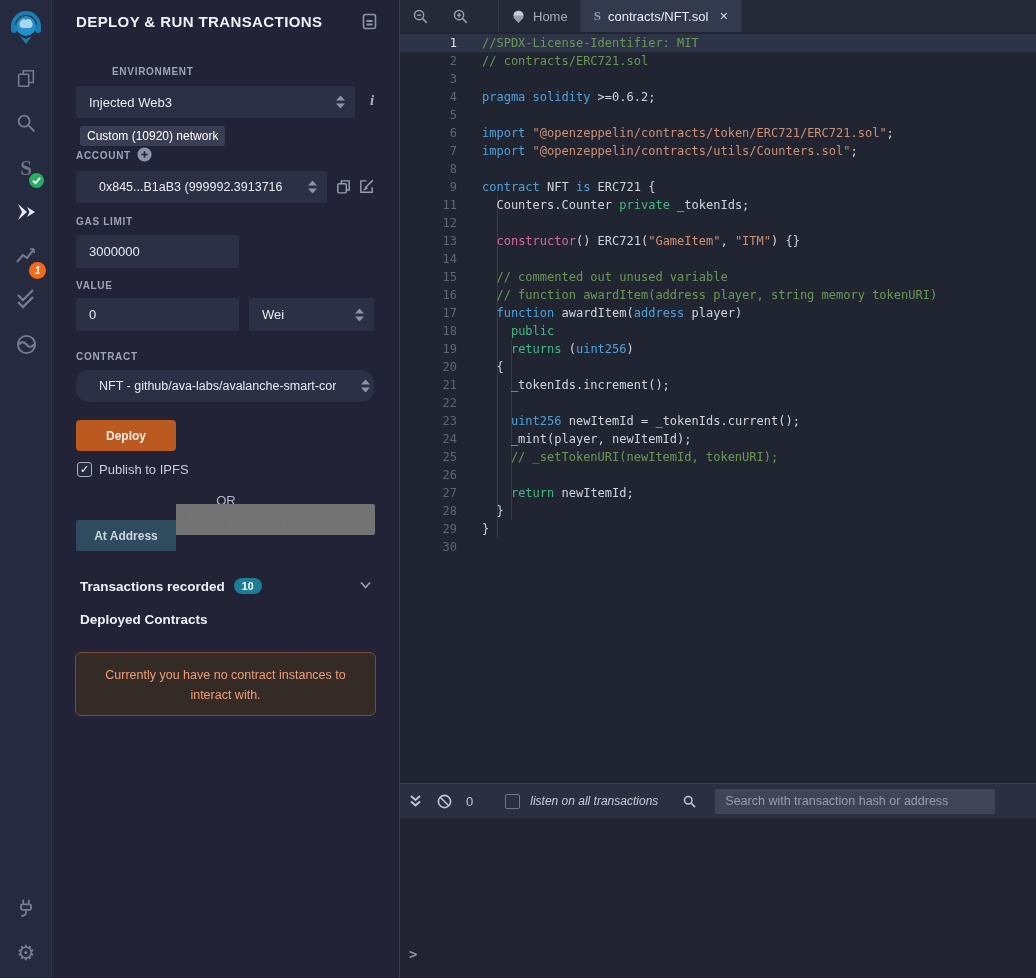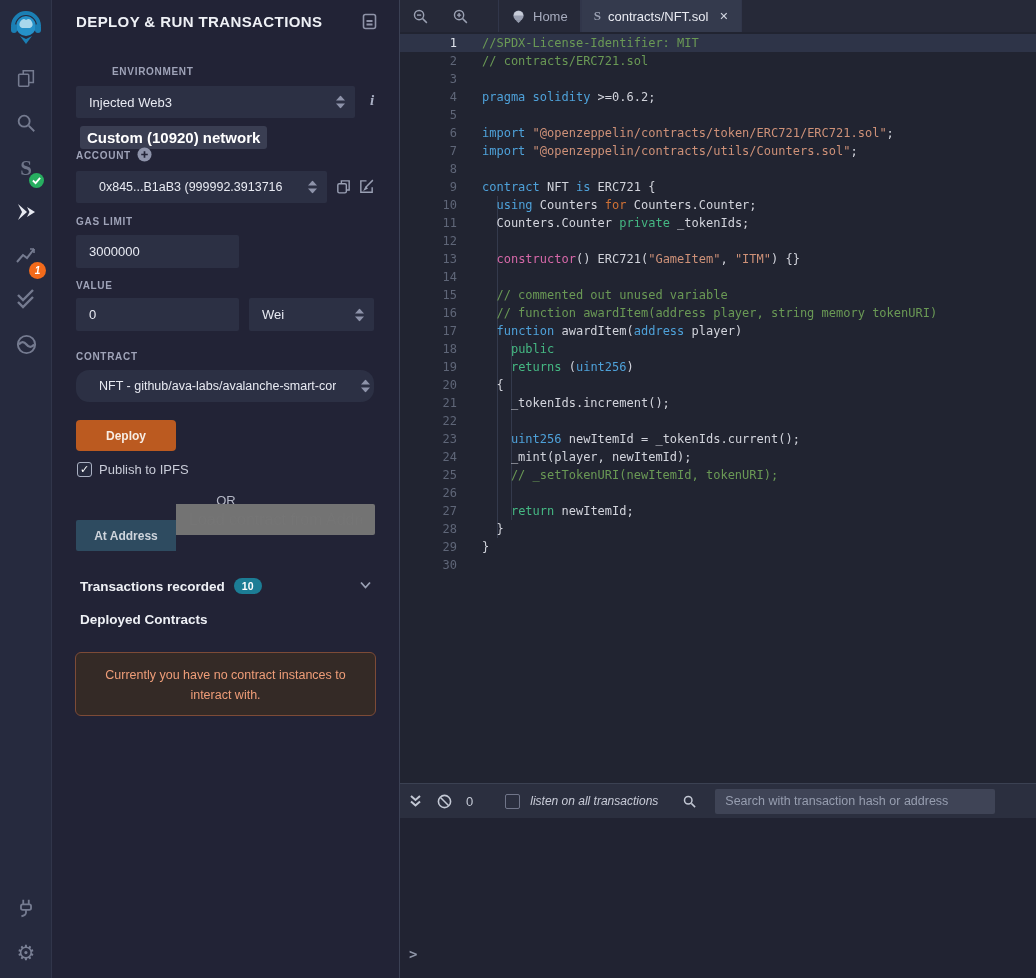--- a/index.html
+++ b/index.html
@@ -24,21 +24,21 @@
   .gear-glyph{font-size:21px;color:#7a8095;line-height:1;}
 
   
   #panel{position:absolute;left:52px;top:0;width:348px;height:978px;background:var(--bg-panel);border-right:1px solid #3b4054;}
   .p-abs{position:absolute;}
   .panel-title{left:24px;top:13px;font-size:15px;font-weight:bold;color:#eef0f5;letter-spacing:.4px;}
   .sec-label{font-size:10px;letter-spacing:.7px;color:var(--txt-dim);font-weight:bold;}
   .sel,.inp{background:var(--bg-input);border:none;border-radius:2px;color:var(--txt);font-size:13px;display:flex;align-items:center;padding:0 13px;position:absolute;cursor:pointer;}
   .inp{cursor:text;}
   .updown{position:absolute;right:10px;top:50%;transform:translateY(-50%);}
-  .net-badge{left:28px;top:126px;background:#3a3e52;color:#fff;font-size:15px;font-weight:bold;padding:3px 7px;border-radius:3px;}
+  .net-badge{left:28px;top:126px;background:#3a3e52;color:#fff;font-size:12px;font-weight:normal;padding:3px 7px;border-radius:3px;}
   .truncate{white-space:nowrap;overflow:hidden;max-width:262px;display:inline-block;margin-left:10px;}
   .btn{position:absolute;border:none;border-radius:4px;font-size:12px;font-weight:bold;font-family:"Liberation Sans",sans-serif;cursor:pointer;}
   .deploy-btn{left:24px;top:420px;width:100px;height:31px;background:var(--deploy);color:#f7ece3;}
   .ataddr-btn{left:24px;top:520px;width:100px;height:31px;background:var(--ataddr);color:#ced4dc;border-radius:2px 0 0 2px;}
   .chkbox{position:absolute;width:15px;height:15px;border:1px solid #aab0c2;border-radius:3px;background:#262a3e;color:#fff;font-size:11px;line-height:13px;text-align:center;cursor:pointer;}
   .chkbox.checked::after{content:"✓";}
   .or-label{left:0;top:493px;width:348px;text-align:center;font-size:13px;color:#b6b9c7;}
   .h-bold{font-size:13.5px;font-weight:bold;color:#eef0f5;}
   .pill{display:inline-block;margin-left:9px;background:var(--teal);color:#fff;font-size:10.5px;font-weight:bold;padding:2px 8px;border-radius:9px;position:relative;top:-1px;}
   .warn-box{left:23px;top:652px;width:301px;height:64px;background:var(--warn-bg);border:1px solid var(--warn-bd);border-radius:6px;color:var(--warn-tx);font-size:12.5px;line-height:20px;text-align:center;padding:12px 24px 0 24px;}
@@ -280,21 +280,20 @@
       <div id="code-lines">
           <div class="code-row active"><span class="gutter-num">1</span><span class="code-text"><span class="tk-c">//SPDX-License-Identifier: MIT</span></span></div>
           <div class="code-row"><span class="gutter-num">2</span><span class="code-text"><span class="tk-c">// contracts/ERC721.sol</span></span></div>
           <div class="code-row"><span class="gutter-num">3</span><span class="code-text"></span></div>
           <div class="code-row"><span class="gutter-num">4</span><span class="code-text"><span class="tk-k">pragma</span><span class="tk-d"> </span><span class="tk-k">solidity</span><span class="tk-d"> &gt;=0.6.2;</span></span></div>
           <div class="code-row"><span class="gutter-num">5</span><span class="code-text"></span></div>
           <div class="code-row"><span class="gutter-num">6</span><span class="code-text"><span class="tk-k">import</span><span class="tk-d"> </span><span class="tk-s">"@openzeppelin/contracts/token/ERC721/ERC721.sol"</span><span class="tk-d">;</span></span></div>
           <div class="code-row"><span class="gutter-num">7</span><span class="code-text"><span class="tk-k">import</span><span class="tk-d"> </span><span class="tk-s">"@openzeppelin/contracts/utils/Counters.sol"</span><span class="tk-d">;</span></span></div>
           <div class="code-row"><span class="gutter-num">8</span><span class="code-text"></span></div>
           <div class="code-row"><span class="gutter-num">9</span><span class="code-text"><span class="tk-k">contract</span><span class="tk-d"> NFT </span><span class="tk-k">is</span><span class="tk-d"> ERC721 {</span></span></div>
-          <div class="code-row"><span class="gutter-num">10</span><span class="code-text"><span class="tk-d">  </span><span class="tk-k">using</span><span class="tk-d"> Counters </span><span class="tk-o">for</span><span class="tk-d"> Counters.Counter;</span></span></div>
           <div class="code-row"><span class="gutter-num">11</span><span class="code-text"><span class="tk-d">  Counters.Counter </span><span class="tk-g">private</span><span class="tk-d"> _tokenIds;</span></span></div>
           <div class="code-row"><span class="gutter-num">12</span><span class="code-text"></span></div>
           <div class="code-row"><span class="gutter-num">13</span><span class="code-text"><span class="tk-d">  </span><span class="tk-m">constructor</span><span class="tk-d">() ERC721(</span><span class="tk-s">"GameItem"</span><span class="tk-d">, </span><span class="tk-s">"ITM"</span><span class="tk-d">) {}</span></span></div>
           <div class="code-row"><span class="gutter-num">14</span><span class="code-text"></span></div>
           <div class="code-row"><span class="gutter-num">15</span><span class="code-text"><span class="tk-c">  // commented out unused variable</span></span></div>
           <div class="code-row"><span class="gutter-num">16</span><span class="code-text"><span class="tk-c">  // function awardItem(address player, string memory tokenURI)</span></span></div>
           <div class="code-row"><span class="gutter-num">17</span><span class="code-text"><span class="tk-d">  </span><span class="tk-k">function</span><span class="tk-d"> awardItem(</span><span class="tk-k">address</span><span class="tk-d"> player)</span></span></div>
           <div class="code-row"><span class="gutter-num">18</span><span class="code-text"><span class="tk-d">    </span><span class="tk-g">public</span></span></div>
           <div class="code-row"><span class="gutter-num">19</span><span class="code-text"><span class="tk-d">    </span><span class="tk-g">returns</span><span class="tk-d"> (</span><span class="tk-k">uint256</span><span class="tk-d">)</span></span></div>
           <div class="code-row"><span class="gutter-num">20</span><span class="code-text"><span class="tk-d">  {</span></span></div>

